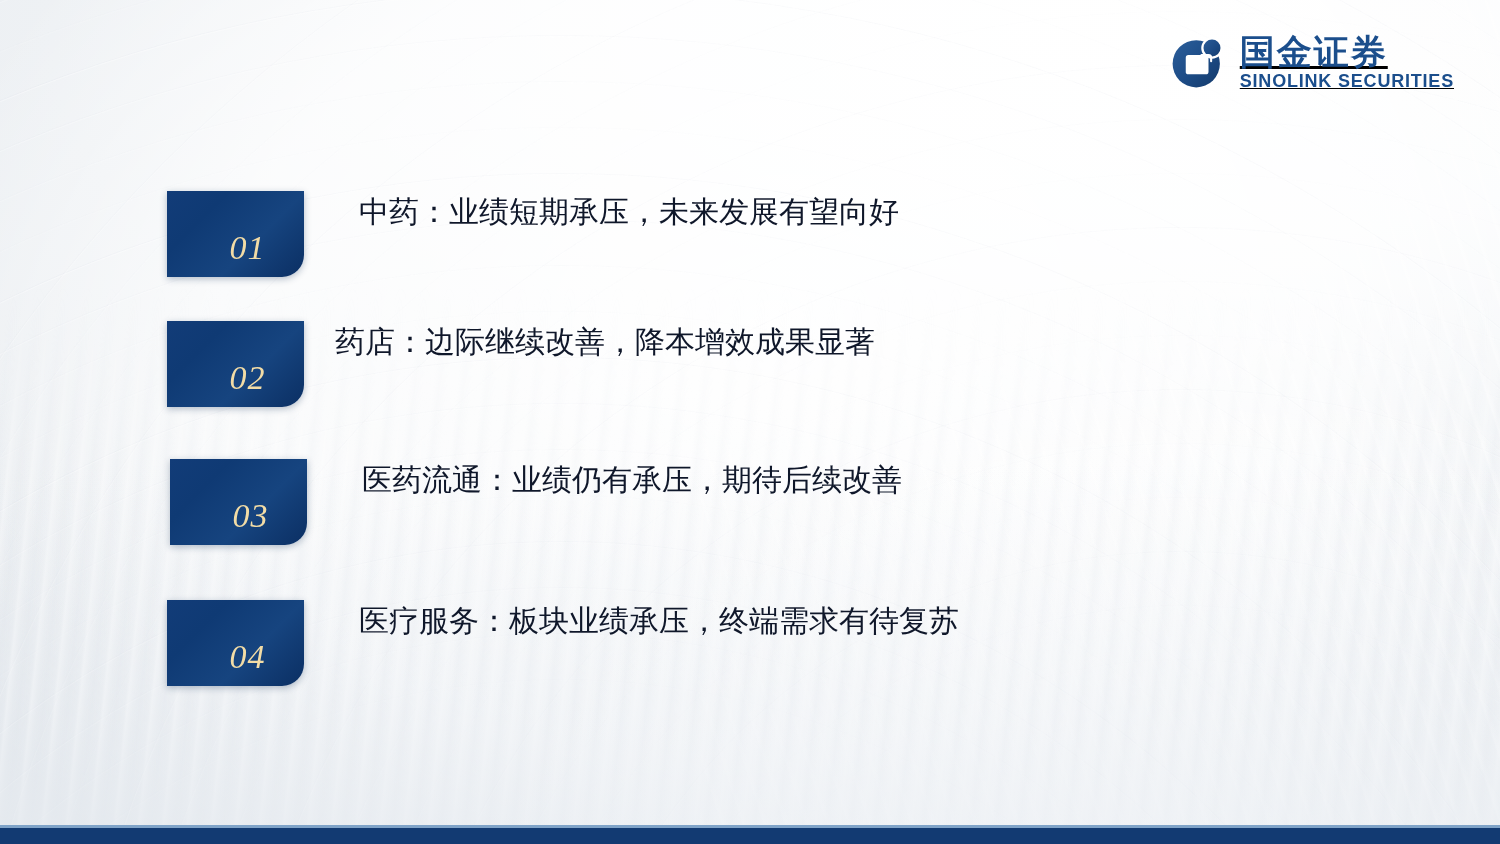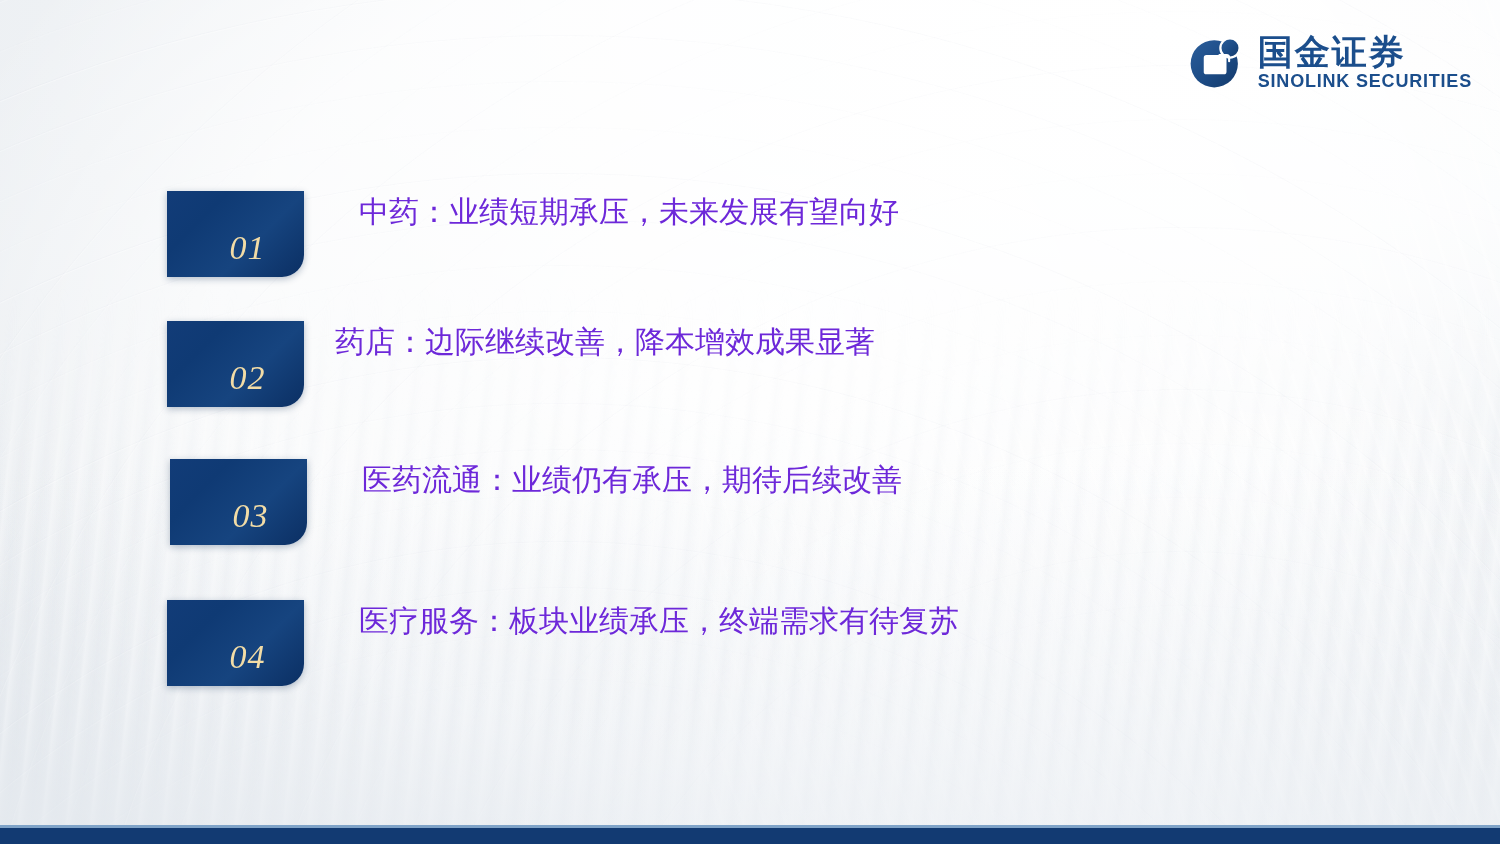--- a/index.html
+++ b/index.html
@@ -84,25 +84,26 @@
     opacity: .55;
   }
   .bg-vignette {
     position: absolute; inset: 0;
     background: linear-gradient(to bottom, rgba(255,255,255,0.0) 55%, rgba(229,234,240,0.55) 100%);
   }
 
   
   .logo {
     position: absolute;
-    right: 28px;
+    right: 46px;
     top: 34px;
     display: flex;
     align-items: center;
     gap: 14px;
+    text-decoration: underline;
   }
   .logo-mark {
     width: 56px; height: 56px;
     flex: 0 0 auto;
   }
   .logo-text { line-height: 1; }
   .logo-cn {
     font-family: "DejaVu Sans", "Liberation Sans", sans-serif;
     font-size: 35px;
     font-weight: bold;
@@ -167,21 +168,21 @@
     font-size: 34px;
     font-weight: normal;
     color: #F2DCA6;
     letter-spacing: 1px;
     transform: translateY(14px);
   }
   .toc-text {
     font-family: "DejaVu Sans", "Liberation Sans", sans-serif;
     font-size: 30px;
     font-weight: 500;
-    color: #6d28d9;
+    color: #0f172a;
     white-space: nowrap;
     line-height: 1;
   }
 
   
   .footer-hairline {
     position: absolute;
     left: 0; bottom: 16px;
     width: 1500px; height: 3px;
     background: #7FA3C8;

